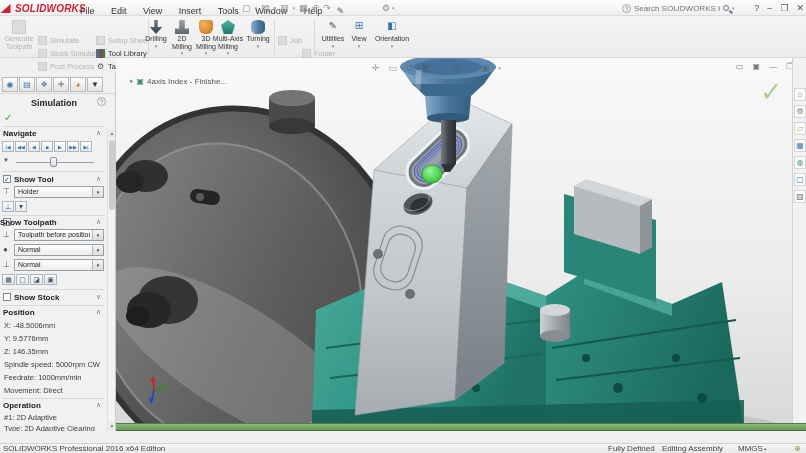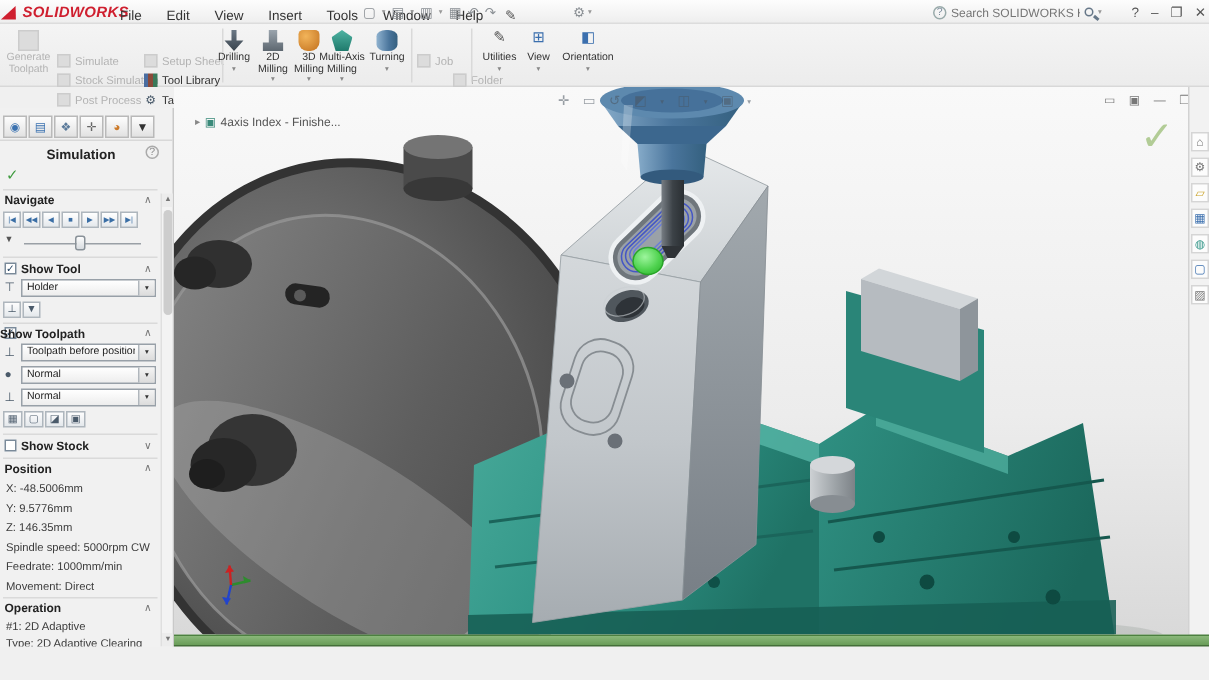--- a/index.html
+++ b/index.html
@@ -543,14 +543,22 @@
     <div id="pscroll">
       <div class="sarr" style="top:0;">▲</div>
       <div class="sthumb"></div>
       <div class="sarr" style="bottom:0;">▼</div>
     </div>
   </div>
 
   <div id="progressbar" class="abs"></div>
 
 
+  <div id="statusbar" class="abs">
+    <span class="st" style="left:3px;">SOLIDWORKS Professional 2016 x64 Edition</span>
+    <span class="st" style="left:608px;">Fully Defined</span>
+    <span class="st" style="left:662px;">Editing Assembly</span>
+    <span class="st" style="left:738px;">MMGS</span>
+    <span class="st st-caret" style="left:764px;">▾</span>
+    <span id="status-globe">⊕</span>
+  </div>
 
 </div>
 
 </body></html>

